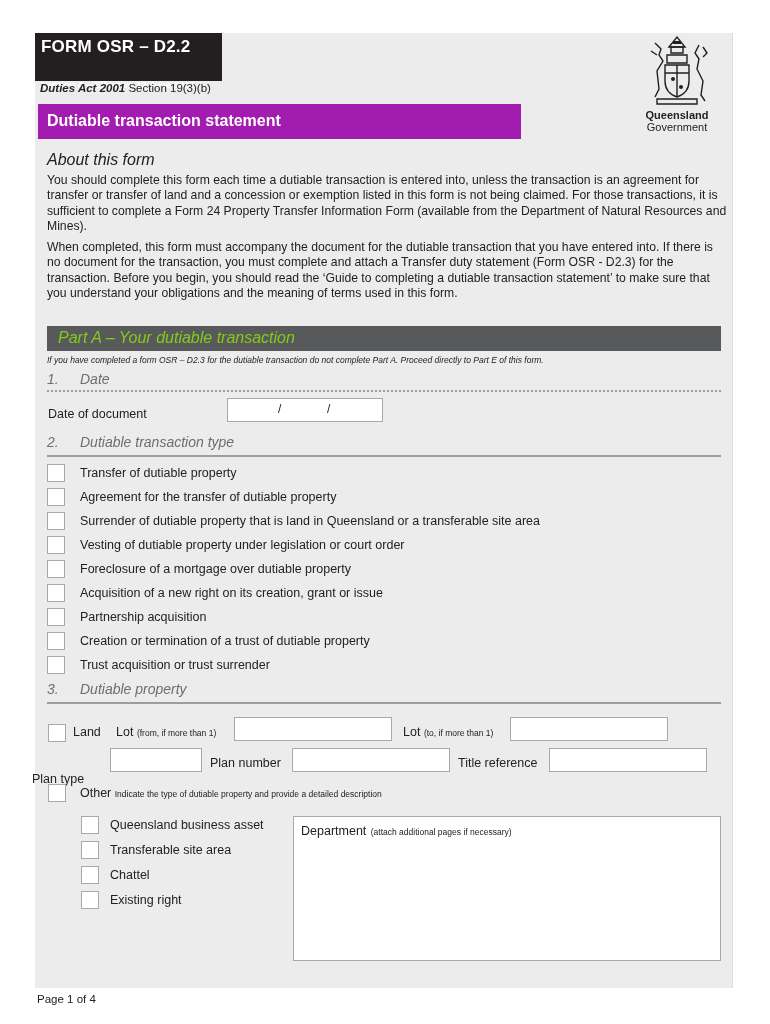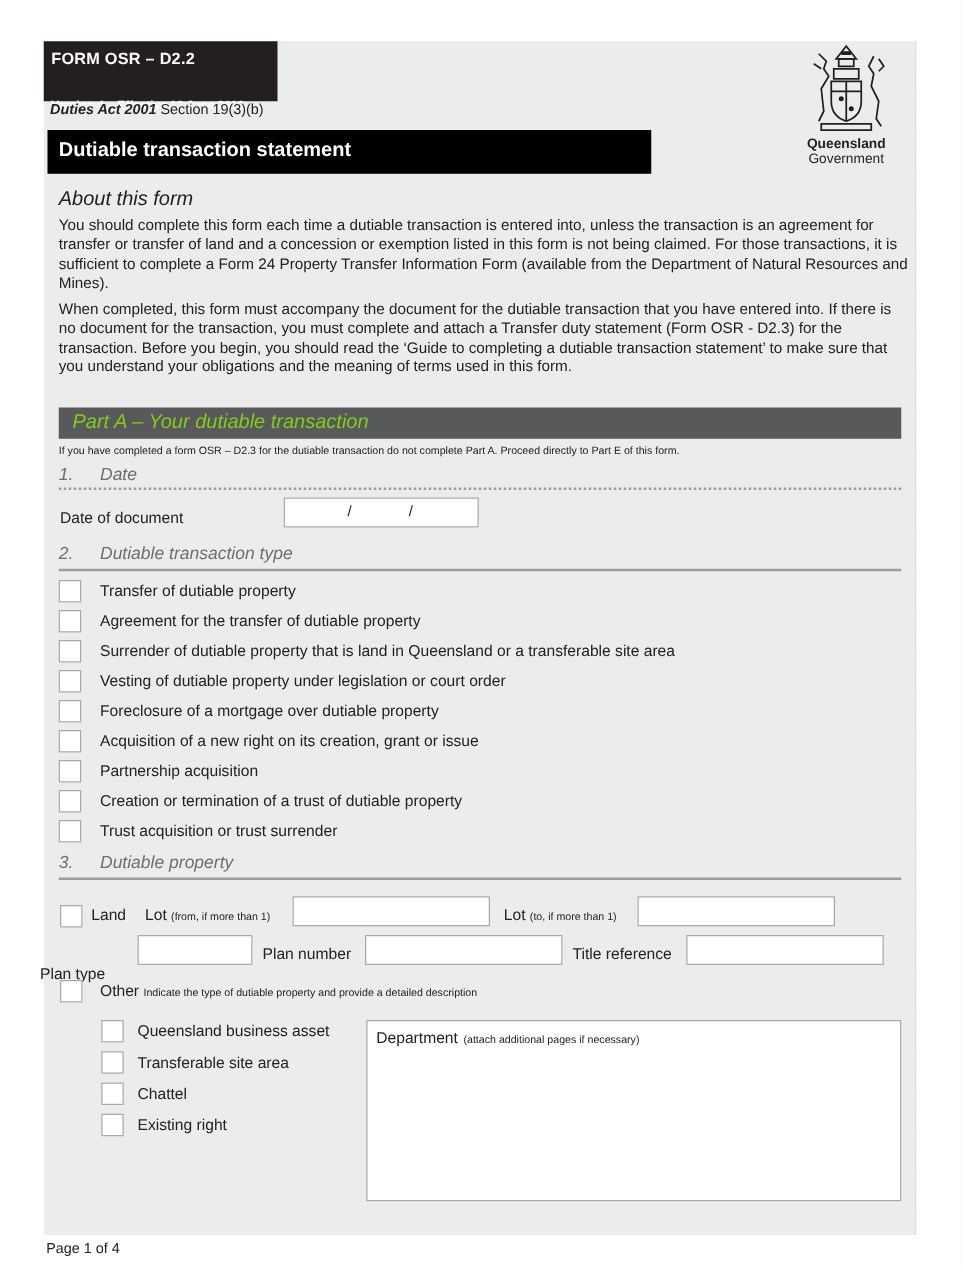--- a/index.html
+++ b/index.html
@@ -1,33 +1,33 @@
 <!DOCTYPE html>
 <html><head>
 <meta charset="utf-8">
 <style>
   * { box-sizing: border-box; margin: 0; padding: 0; }
   html, body { width: 770px; height: 1024px; background: #ffffff; overflow: hidden; }
   body { font-family: "Liberation Sans", sans-serif; color: #222; position: relative; }
   .panel { position: absolute; left: 35px; top: 33px; width: 698px; height: 955px; background: #ececec; border-right: 1px dotted #cfcfcf; }
   .abs { position: absolute; }
   .form-id { left: 35px; top: 33px; width: 187px; height: 48px; background: #231f20; color: #fff; padding: 3px 0 0 6px; }
-  .form-id .code { font-size: 13px; font-weight: bold; letter-spacing: 0.2px; line-height: 22px; }
+  .form-id .code { font-size: 17px; font-weight: bold; letter-spacing: 0.2px; line-height: 22px; }
   .form-id .ver { font-size: 9.5px; font-weight: bold; line-height: 14px; margin-top: 20px; }
   .act { left: 40px; top: 82px; font-size: 11.5px; color: #222; }
   .act i { font-weight: bold; }
-  .title-bar { left: 38px; top: 104px; width: 483px; height: 35px; background: #000000; color: #fff; font-size: 16px; font-weight: bold; padding: 8px 0 0 9px; }
+  .title-bar { left: 38px; top: 104px; width: 483px; height: 35px; background: #a21caf; color: #fff; font-size: 16px; font-weight: bold; padding: 8px 0 0 9px; }
   .logo { left: 622px; top: 33px; width: 110px; height: 105px; text-align: center; }
   .logo svg { display: block; margin: 0 auto; }
   .logo .q { font-size: 11px; font-weight: bold; color: #222; line-height: 12px; }
   .logo .g { font-size: 11px; color: #222; line-height: 12px; }
   .h-about { left: 47px; top: 151px; font-size: 16px; font-style: italic; color: #222; }
   .para { left: 47px; width: 680px; font-size: 12.2px; line-height: 15.4px; color: #222; }
   .part-bar { left: 47px; top: 326px; width: 674px; height: 25px; background: #58595b; color: #84cc16; font-size: 16px; font-style: italic; padding: 3px 0 0 11px; }
-  .part-note { left: 47px; top: 355px; font-size: 8.5px; color: #222; }
+  .part-note { left: 47px; top: 355px; font-size: 8.5px; color: #222; font-style: italic; }
   .sec-h { left: 47px; font-size: 14px; font-style: italic; color: #6d6e71; }
   .sec-h .num { display: inline-block; width: 33px; }
   .rule { left: 47px; width: 674px; height: 2px; background: #9d9d9d; }
   .rule.dotted { height: 0; border-top: 2px dotted #9d9d9d; background: none; }
   .lbl { font-size: 12.5px; color: #222; }
   .input { background: #fff; border: 1px solid #a7a9ac; }
   .cb { width: 18px; height: 18px; background: #fff; border: 1px solid #a7a9ac; }
   .cb-row { left: 47px; height: 20px; }
   .cb-row .cb { position: absolute; left: 0; top: 0; }
   .cb-row .txt { position: absolute; left: 33px; top: 2px; font-size: 12.5px; color: #222; white-space: nowrap; }

